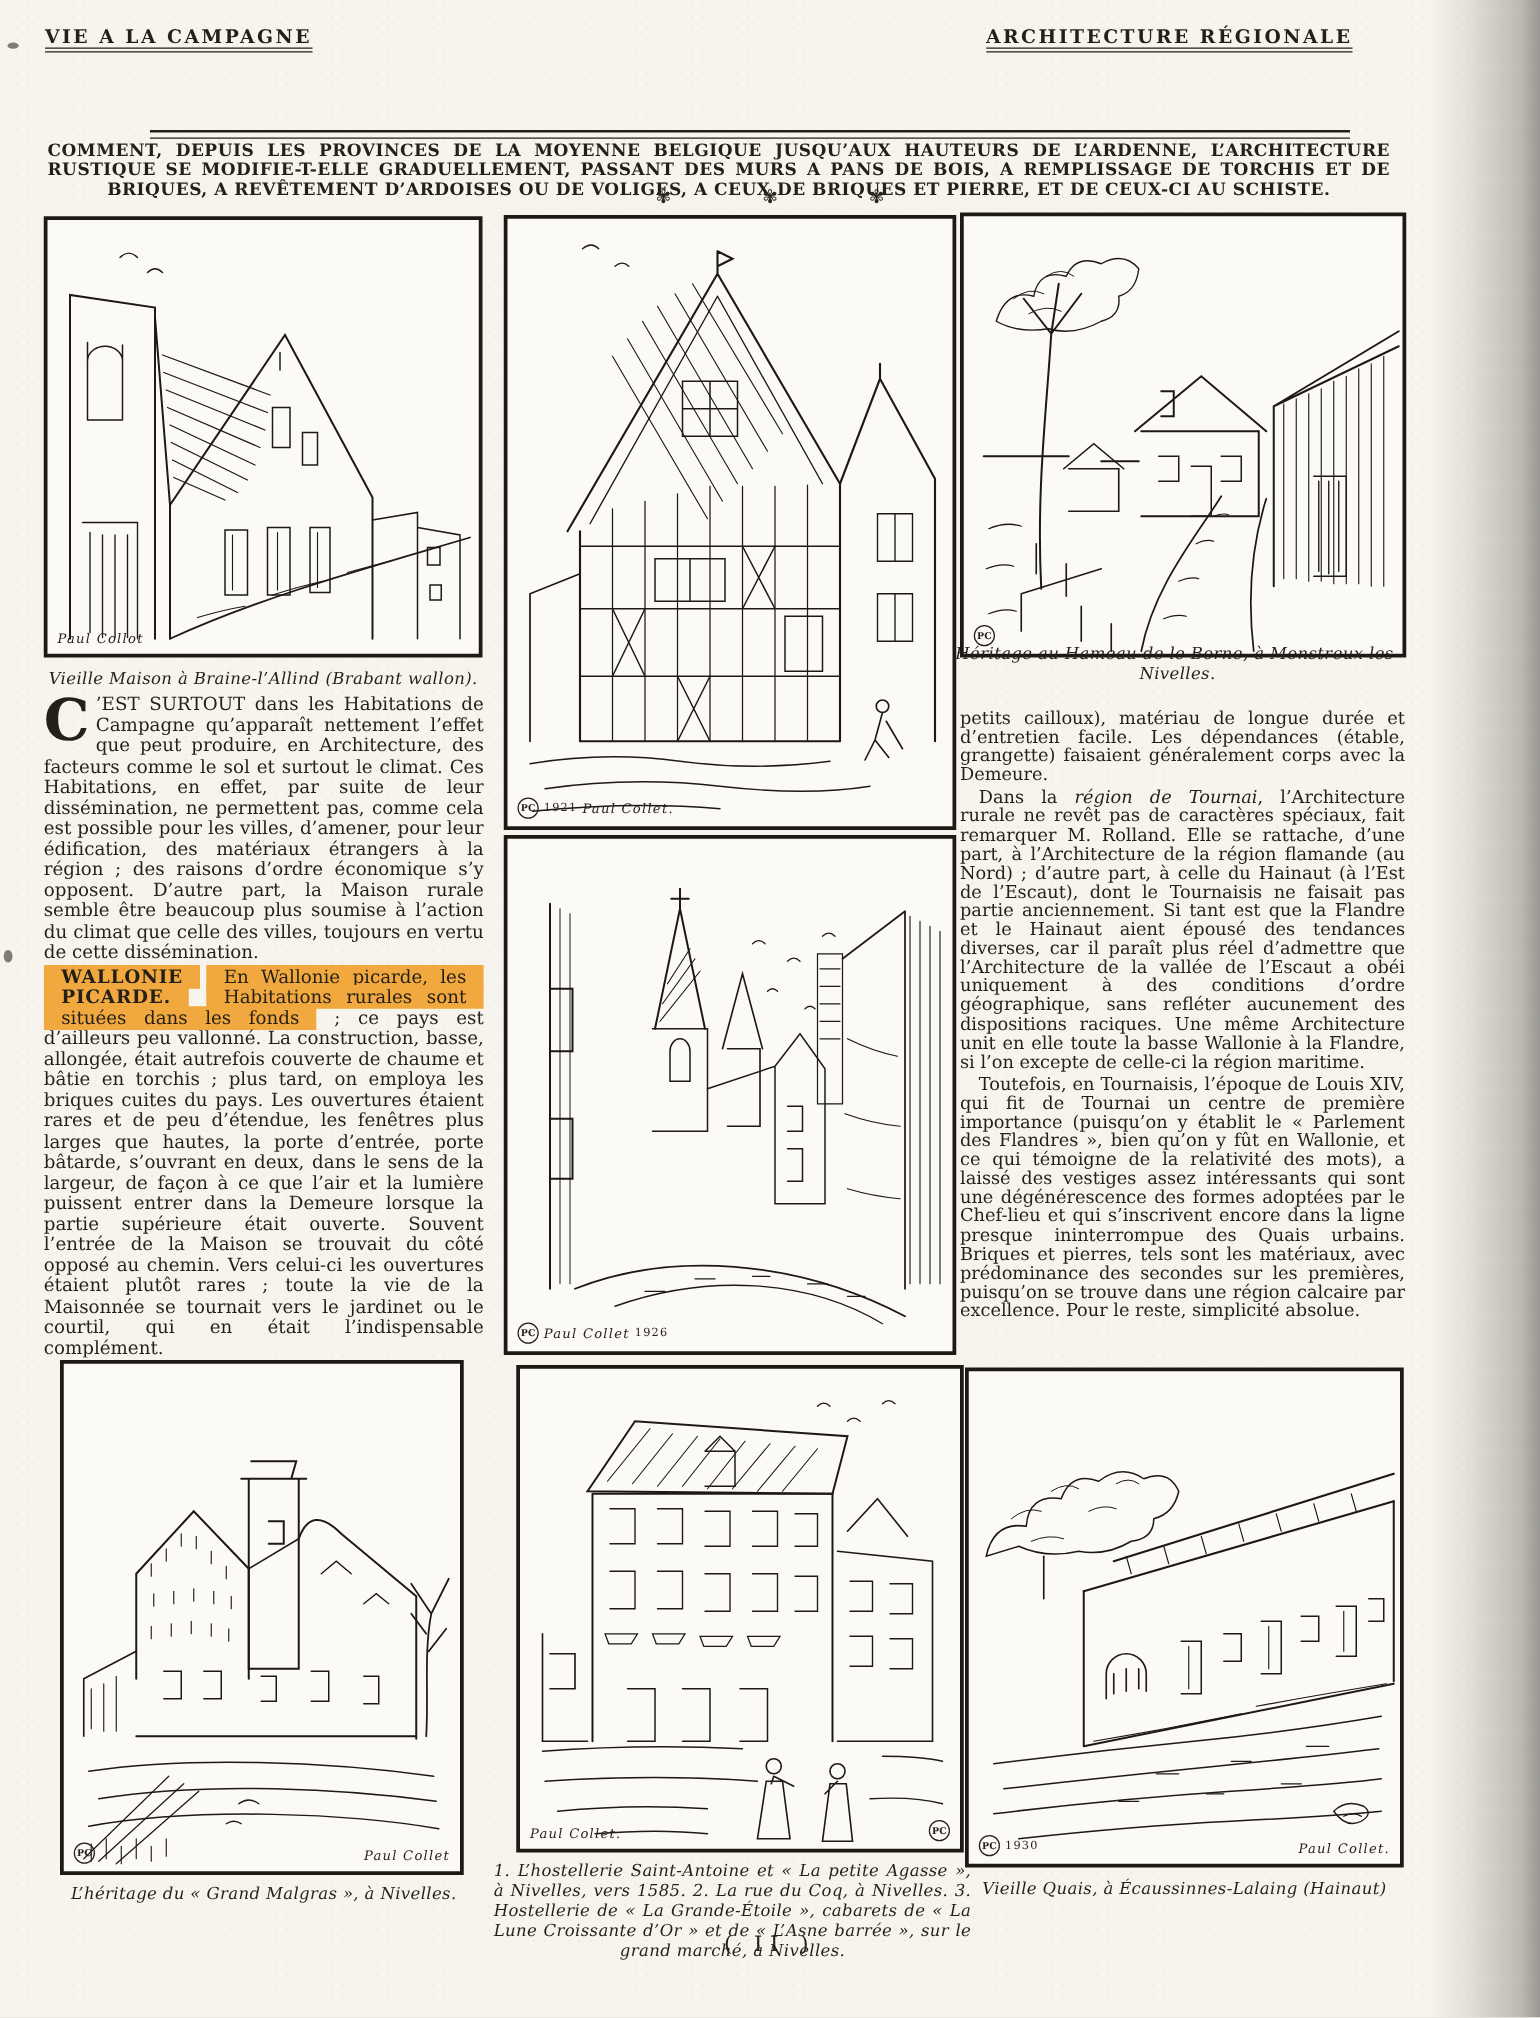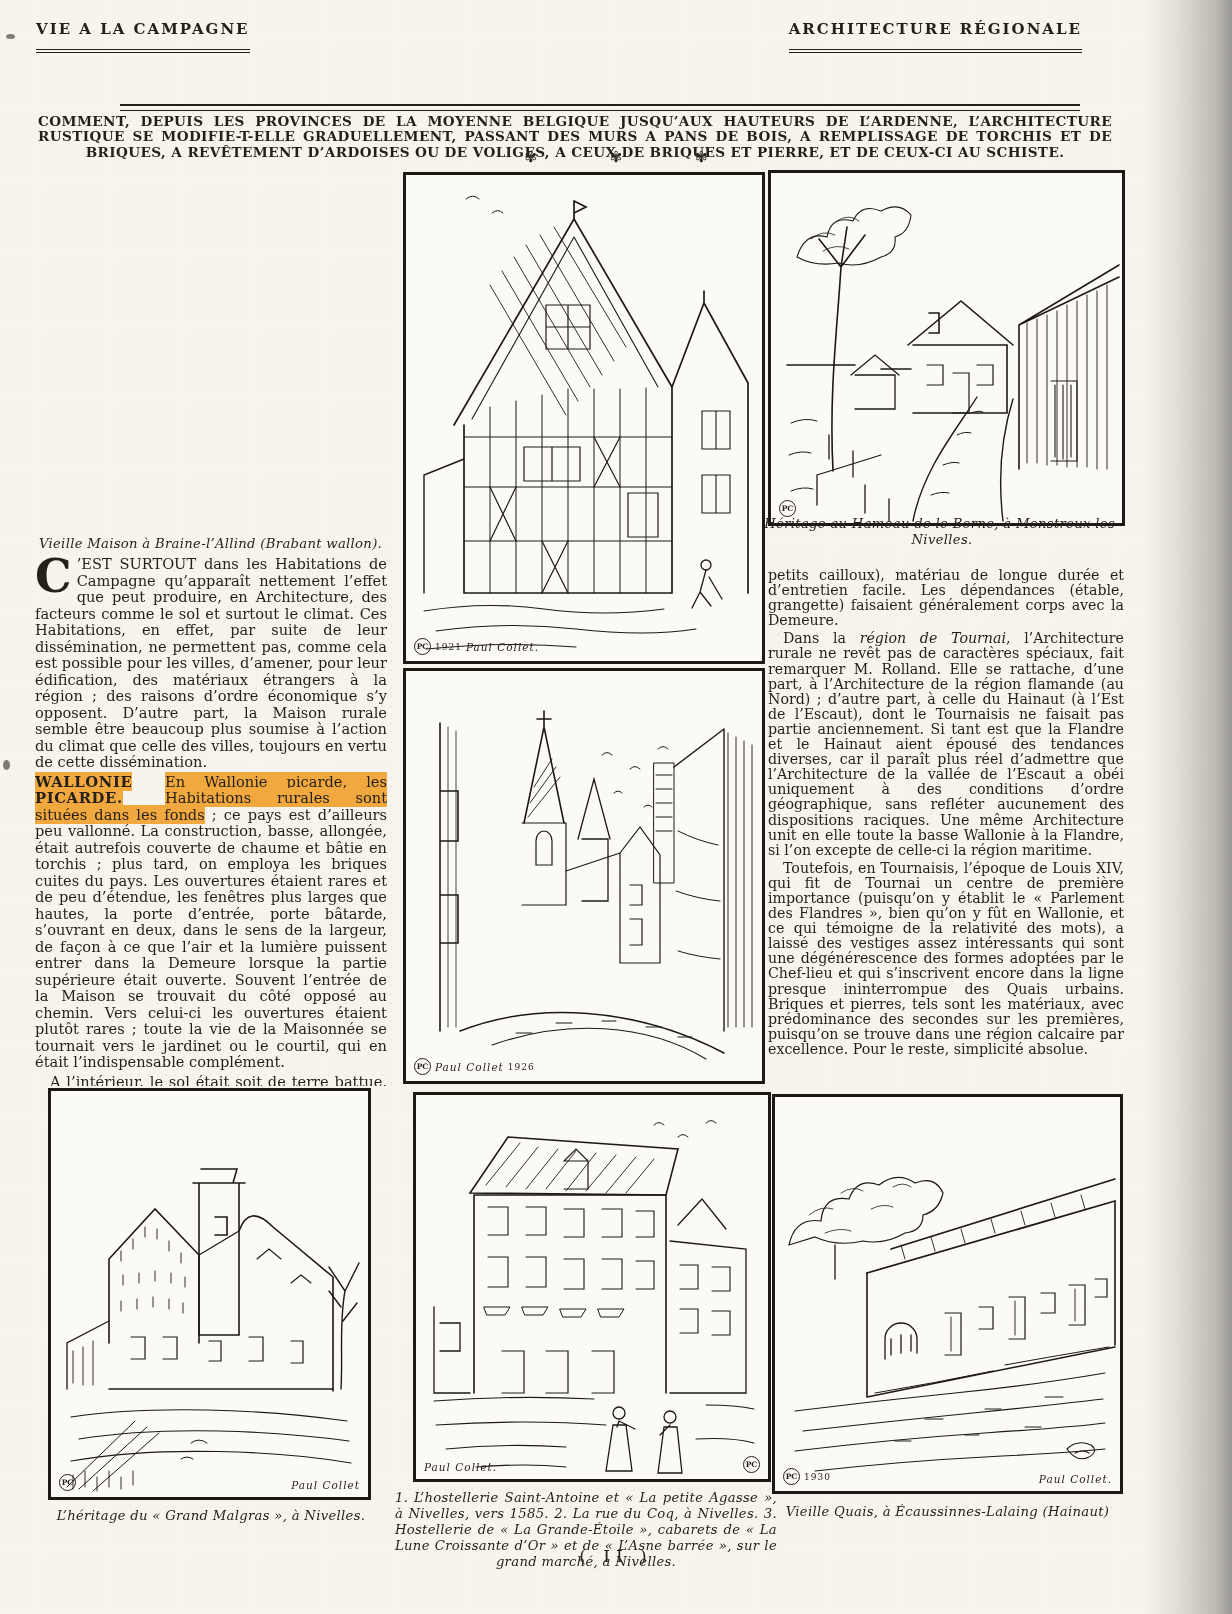--- a/index.html
+++ b/index.html
@@ -10,21 +10,21 @@
     background-size:9px 9px;
     font-family:"DejaVu Serif","Liberation Serif",serif;
     color:#241f18;overflow:hidden;
   }
   .scan-band{position:absolute;right:0;top:0;width:88px;height:100%;
     background:linear-gradient(90deg, rgba(80,76,70,0) 0%, rgba(80,76,70,.14) 40%, rgba(55,52,47,.30) 82%, rgba(40,38,34,.45) 100%);
     pointer-events:none;}
   .speck{position:absolute;background:rgba(30,26,20,.55);border-radius:50%;}
 
   .running-head{position:absolute;top:20px;font-size:15px;font-weight:bold;letter-spacing:2px;
-    padding-bottom:11px;border-bottom:4px double #241f18;}
+    padding-bottom:0;border-bottom:4px double #241f18;}
   .rh-left{left:36px;}
   .rh-right{right:150px;}
 
   .page-title{position:absolute;left:0;top:48px;width:1140px;margin:0;text-align:center;
     font-size:44px;font-weight:bold;letter-spacing:3px;}
   .title-rule{position:absolute;left:120px;top:104px;width:960px;height:4px;
     border-top:2px solid #241f18;border-bottom:1px solid #241f18;}
   .standfirst{position:absolute;left:38px;top:114px;width:1074px;margin:0;
     font-size:13.6px;line-height:15.4px;font-weight:bold;letter-spacing:.4px;
     text-align:justify;text-align-last:center;}
@@ -46,21 +46,21 @@
   .cap-just{text-align:justify;text-align-last:center;}
 
   .coltext{position:absolute;text-align:justify;overflow:hidden;}
   .col-left{font-size:14.6px;line-height:16.5px;}
   .col-right{font-size:14.2px;line-height:15.1px;}
   .para{margin:0 0 3px 0;}
   .indent{text-indent:15px;}
   .dropcap{float:left;font-size:46px;line-height:36px;padding:2px 5px 0 0;font-weight:600;}
   .sidehead{float:left;width:122px;font-weight:bold;font-size:14.8px;line-height:16.5px;
     letter-spacing:.6px;margin-right:8px;}
-  .hl{background:#f0a83f;box-decoration-break:clone;-webkit-box-decoration-break:clone;padding:1px 0;}
+  .hl{background:#f0a83f;box-decoration-break:clone;-webkit-box-decoration-break:clone;padding:1px 14px;}
   .emph{font-style:italic;}
 
   .folio{position:absolute;left:0;top:1546px;width:1232px;text-align:center;
     font-size:17px;letter-spacing:6px;}
 </style>
 </head>
 <body>
 
 <div class="page">
 
@@ -68,20 +68,39 @@
   <div class="speck" style="left:6px;top:34px;width:9px;height:5px;"></div>
   <div class="speck" style="left:3px;top:760px;width:7px;height:10px;"></div>
 
   <span class="running-head rh-left">VIE A LA CAMPAGNE</span>
   <span class="running-head rh-right">ARCHITECTURE RÉGIONALE</span>
 
   <div class="title-rule"></div>
   <p class="standfirst">COMMENT, DEPUIS LES PROVINCES DE LA MOYENNE BELGIQUE JUSQU’AUX HAUTEURS DE L’ARDENNE, L’ARCHITECTURE RUSTIQUE SE MODIFIE-T-ELLE GRADUELLEMENT, PASSANT DES MURS A PANS DE BOIS, A REMPLISSAGE DE TORCHIS ET DE BRIQUES, A REVÊTEMENT D’ARDOISES OU DE VOLIGES, A CEUX DE BRIQUES ET PIERRE, ET DE CEUX-CI AU SCHISTE.</p>
   <div class="ornaments">✾ ✾ ✾</div>
 
+  <figure class="plate" style="left:35px;top:173px;width:351px;height:353px;">
+    <svg viewBox="0 0 345 347" fill="none" stroke="#1d1a15" stroke-width="1.6" stroke-linecap="round">
+      <path d="M18,335 L18,60 L86,70 L86,335"></path>
+      <path d="M32,98 v62 M60,100 v60 M32,160 h28 M32,112 a14,12 0 0 1 28,2" stroke-width="1.2"></path>
+      <path d="M28,242 h44 v93 M34,250 v80 M44,252 v82 M54,252 v82 M64,252 v82" stroke-width="1.1"></path>
+      <path d="M86,78 L98,228 M98,228 L190,92 L260,222 M98,228 L98,335 M260,222 L260,335"></path>
+      <path d="M92,108 L178,140 M93,122 L176,154 M95,136 L174,168 M96,150 L170,182 M98,164 L166,196 M99,178 L160,208 M100,192 L152,218 M101,206 L142,224" stroke-width="1"></path>
+      <path d="M186,120 v-14 M180,150 h14 v32 h-14 z M204,170 h12 v26 h-12 z" stroke-width="1.2"></path>
+      <path d="M142,248 h18 v52 h-18 z M176,246 h18 v54 h-18 z M210,246 h16 v52 h-16 z" stroke-width="1.2"></path>
+      <path d="M148,252 v44 M184,250 v46 M216,250 v44" stroke-width=".9"></path>
+      <path d="M260,240 L296,234 L296,335 M296,246 L330,252 L330,335 M304,262 h10 v14 h-10 z M306,292 h9 v12 h-9 z" stroke-width="1.2"></path>
+      <path d="M98,335 C170,302 250,280 338,254" stroke-width="1.4"></path>
+      <path d="M120,318 q20,-6 38,-9 M180,300 q22,-7 40,-11 M240,282 q18,-5 34,-9" stroke-width="1"></path>
+      <path d="M58,30 q7,-7 14,0 M80,42 q6,-6 12,0" stroke-width="1.1"></path>
+    </svg>
+    <span class="sig sig-bl">
+      <span>Paul Collot</span>
+    </span>
+  </figure>
   <div class="cap" style="left:35px;top:536px;width:351px;">Vieille Maison à Braine-l’Allind (Brabant wallon).</div>
 
   <figure class="plate" style="left:403px;top:172px;width:362px;height:492px;">
     <svg viewBox="0 0 356 486" fill="none" stroke="#1d1a15" stroke-width="1.7" stroke-linecap="round">
       <path d="M168,44 L48,250 M168,44 L266,212 M168,44 V26 M168,26 l12,6 l-12,6"></path>
       <path d="M168,62 L66,244 M168,62 L252,212" stroke-width="1.1"></path>
       <path d="M84,110 L160,240 M96,96 L172,226 M108,82 L184,212 M120,70 L196,200 M134,60 L208,186 M148,52 L220,172" stroke-width=".9"></path>
       <path d="M58,250 V418 M266,212 V418 M58,418 H266"></path>
       <path d="M84,232 V418 M110,226 V418 M136,220 V418 M162,214 V418 M188,214 V418 M214,214 V418 M240,213 V418" stroke-width="1"></path>
       <path d="M58,262 H266 M58,312 H266 M58,366 H266" stroke-width="1.2"></path>

